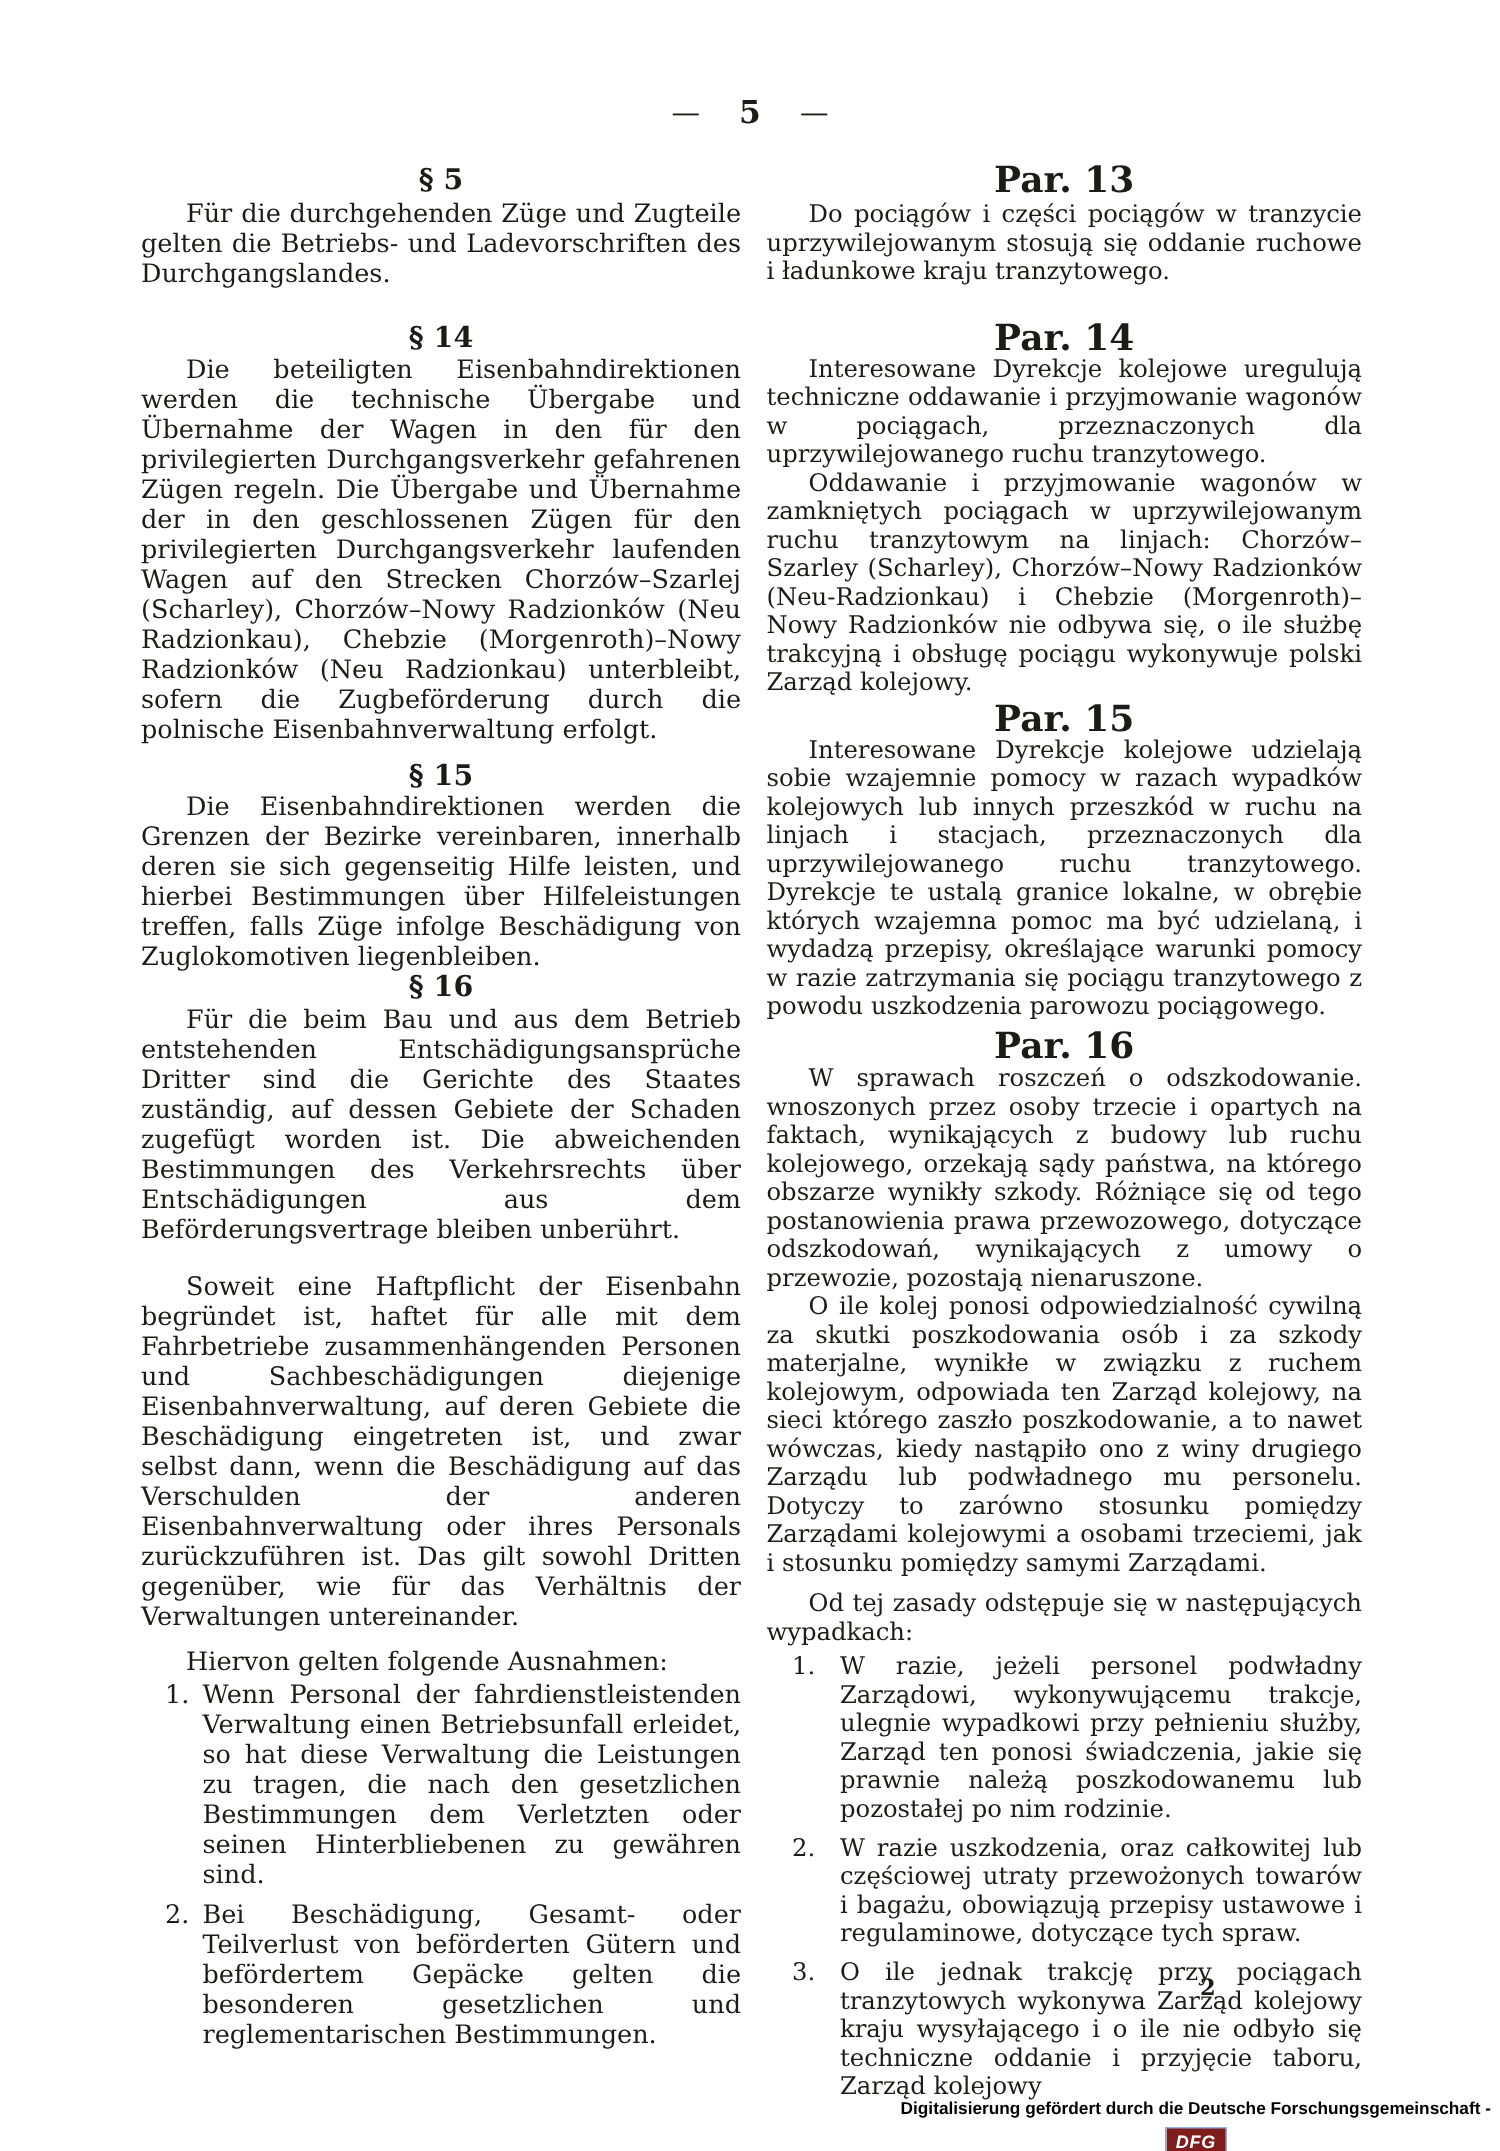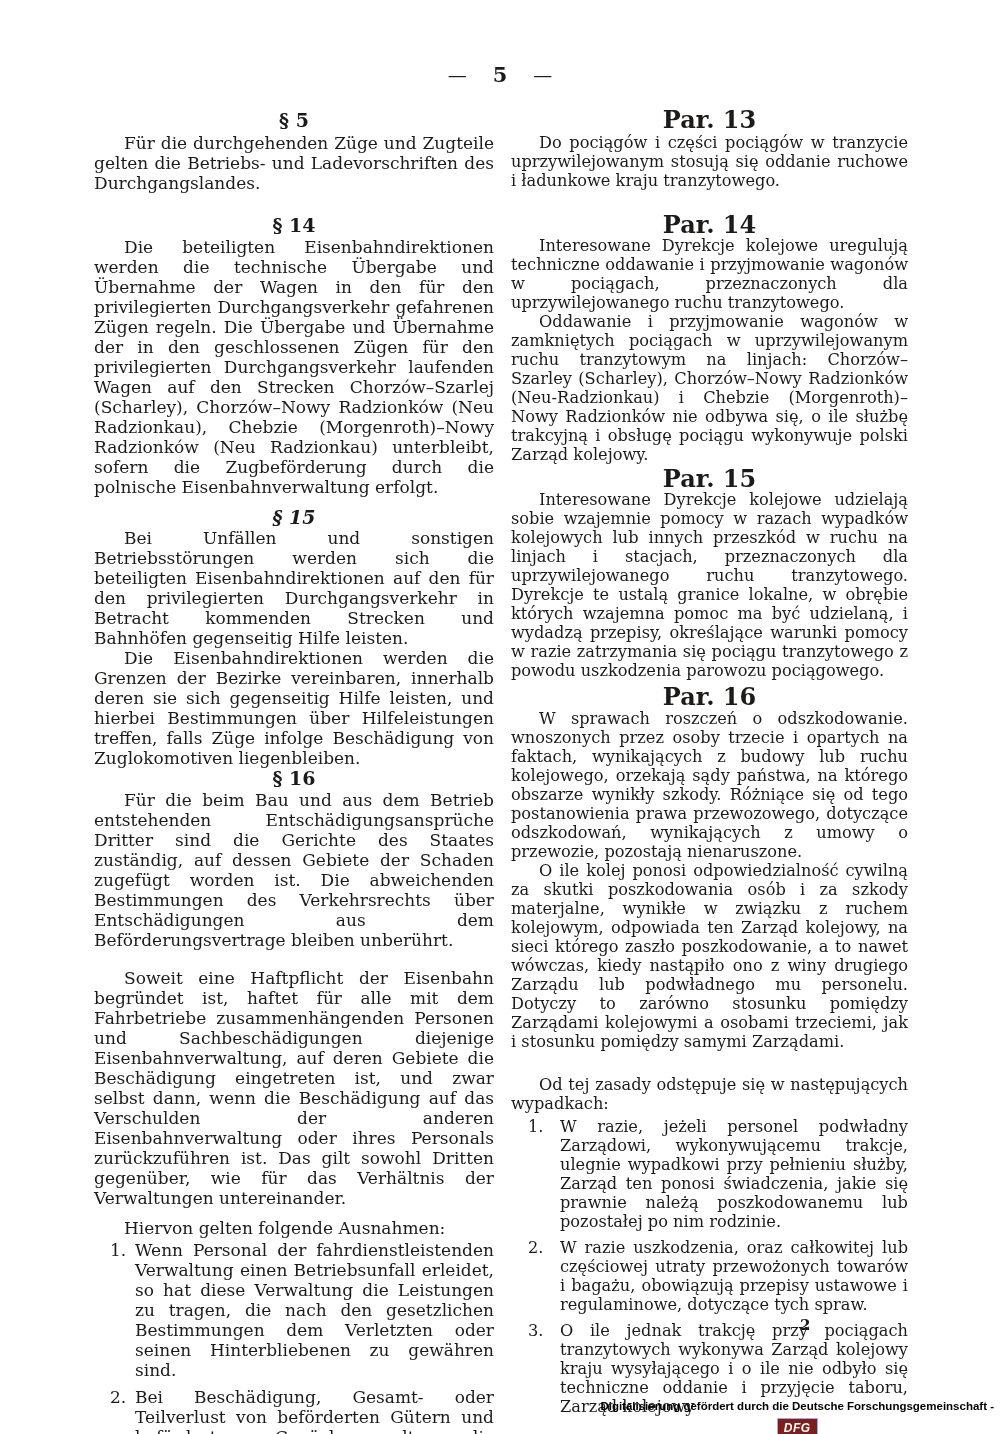--- a/index.html
+++ b/index.html
@@ -27,32 +27,32 @@
 
   .sec-h{text-align:center;font-size:19px;line-height:20px;margin:0;}
   .col-pl .sec-h{font-size:24px;}
 
   .para{margin:0;text-indent:30px;}
   .col-pl .para{text-indent:28px;}
 
   
   #de-h13{margin:5px 0 3px;}
   #de-h14{margin:22px 0 2px;}
-  #de-h15{margin:10px 0 1px;font-style:italic;}
+  #de-h15{margin:10px 0 1px;}
   #de-h16{margin:0 0 2px;}
   #de-p16b{margin-top:18px;}
   #de-hiervon{margin-top:10px;}
   .col-de .list{margin-top:2px;}
 
   
   #pl-h13{margin:5px 0 3px;}
   #pl-h14{margin:25px 0 1px;}
   #pl-h15{margin:5px 0 1px;}
   #pl-h16{margin:7px 0 2px;}
-  #pl-odtej{margin-top:24px;}
+  #pl-odtej{margin-top:8px;}
   .col-pl .list{margin-top:4px;}
 
   
   .list-item{position:relative;margin:0 0 7px 0;}
   .col-de .list-item{padding-left:41px;}
   .col-pl .list-item{padding-left:49px;}
   .li-num{position:absolute;left:16px;top:0;}
   .col-pl .li-num{left:17px;}
 
   
@@ -88,21 +88,20 @@
 </div>
 
 <div class="col col-de">
   <h3 class="sec-h" id="de-h13">§ 5</h3>
   <p class="para">Für die durchgehenden Züge und Zugteile gelten die Betriebs- und Ladevorschriften des Durchgangslandes.</p>
 
   <h3 class="sec-h" id="de-h14">§ 14</h3>
   <p class="para">Die beteiligten Eisenbahndirektionen werden die technische Übergabe und Übernahme der Wagen in den für den privilegierten Durchgangsverkehr gefahrenen Zügen regeln. Die Übergabe und Übernahme der in den geschlossenen Zügen für den privilegierten Durchgangsverkehr laufenden Wagen auf den Strecken Chorzów–Szarlej (Scharley), Chorzów–Nowy Radzionków (Neu Radzionkau), Chebzie (Morgenroth)–Nowy Radzionków (Neu Radzionkau) unterbleibt, sofern die Zugbeförderung durch die polnische Eisenbahnverwaltung erfolgt.</p>
 
   <h3 class="sec-h" id="de-h15">§ 15</h3>
-  <p class="para">Bei Unfällen und sonstigen Betriebsstörungen werden sich die beteiligten Eisenbahndirektionen auf den für den privilegierten Durchgangsverkehr in Betracht kommenden Strecken und Bahnhöfen gegenseitig Hilfe leisten.</p>
   <p class="para">Die Eisenbahndirektionen werden die Grenzen der Bezirke vereinbaren, innerhalb deren sie sich gegenseitig Hilfe leisten, und hierbei Bestimmungen über Hilfeleistungen treffen, falls Züge infolge Beschädigung von Zuglokomotiven liegenbleiben.</p>
 
   <h3 class="sec-h" id="de-h16">§ 16</h3>
   <p class="para">Für die beim Bau und aus dem Betrieb entstehenden Entschädigungsansprüche Dritter sind die Gerichte des Staates zuständig, auf dessen Gebiete der Schaden zugefügt worden ist. Die abweichenden Bestimmungen des Verkehrsrechts über Entschädigungen aus dem Beförderungsvertrage bleiben unberührt.</p>
   <p class="para" id="de-p16b">Soweit eine Haftpflicht der Eisenbahn begründet ist, haftet für alle mit dem Fahrbetriebe zusammenhängenden Personen und Sachbeschädigungen diejenige Eisenbahnverwaltung, auf deren Gebiete die Beschädigung eingetreten ist, und zwar selbst dann, wenn die Beschädigung auf das Verschulden der anderen Eisenbahnverwaltung oder ihres Personals zurückzuführen ist. Das gilt sowohl Dritten gegenüber, wie für das Verhältnis der Verwaltungen untereinander.</p>
   <p class="para" id="de-hiervon">Hiervon gelten folgende Ausnahmen:</p>
 
   <div class="list">
     <div class="list-item">
       <span class="li-num">1.</span>

